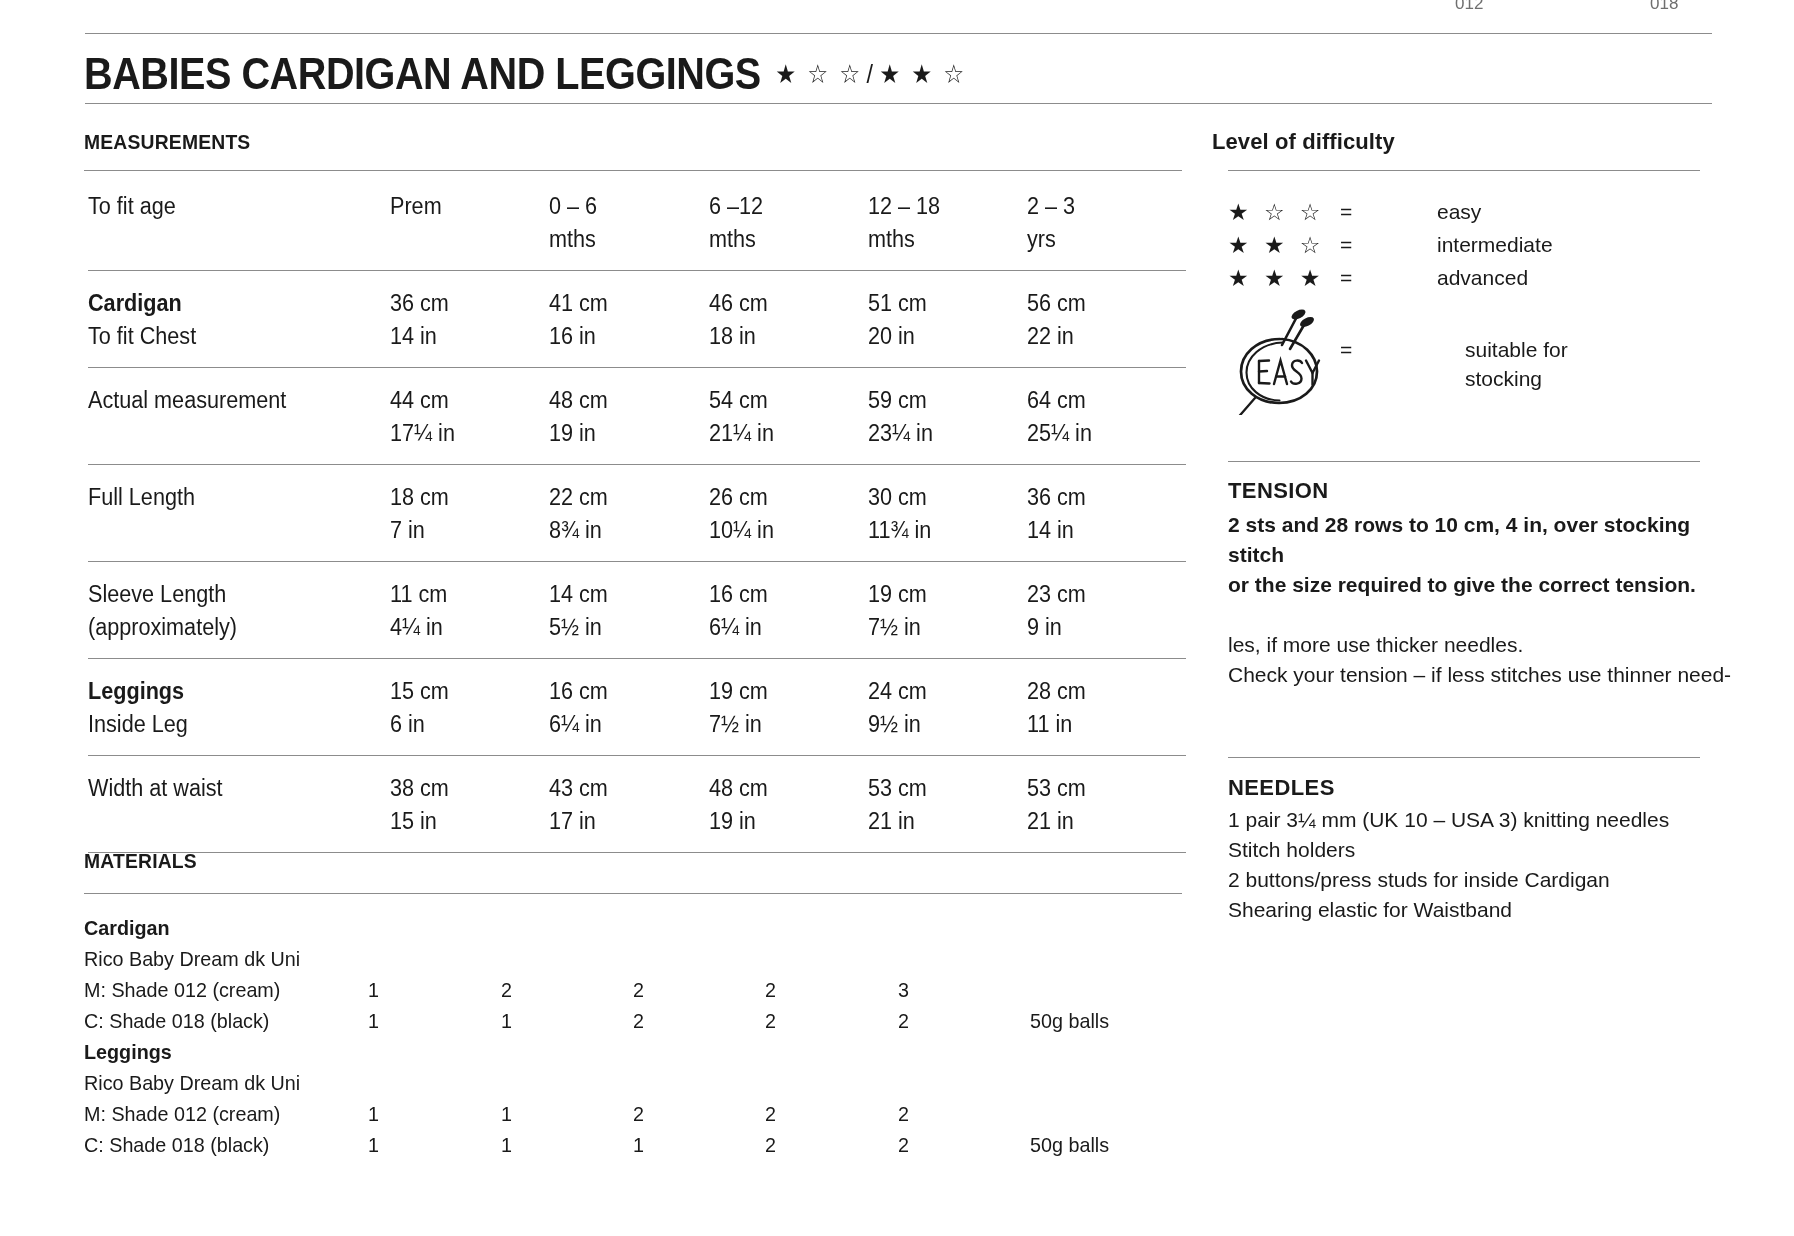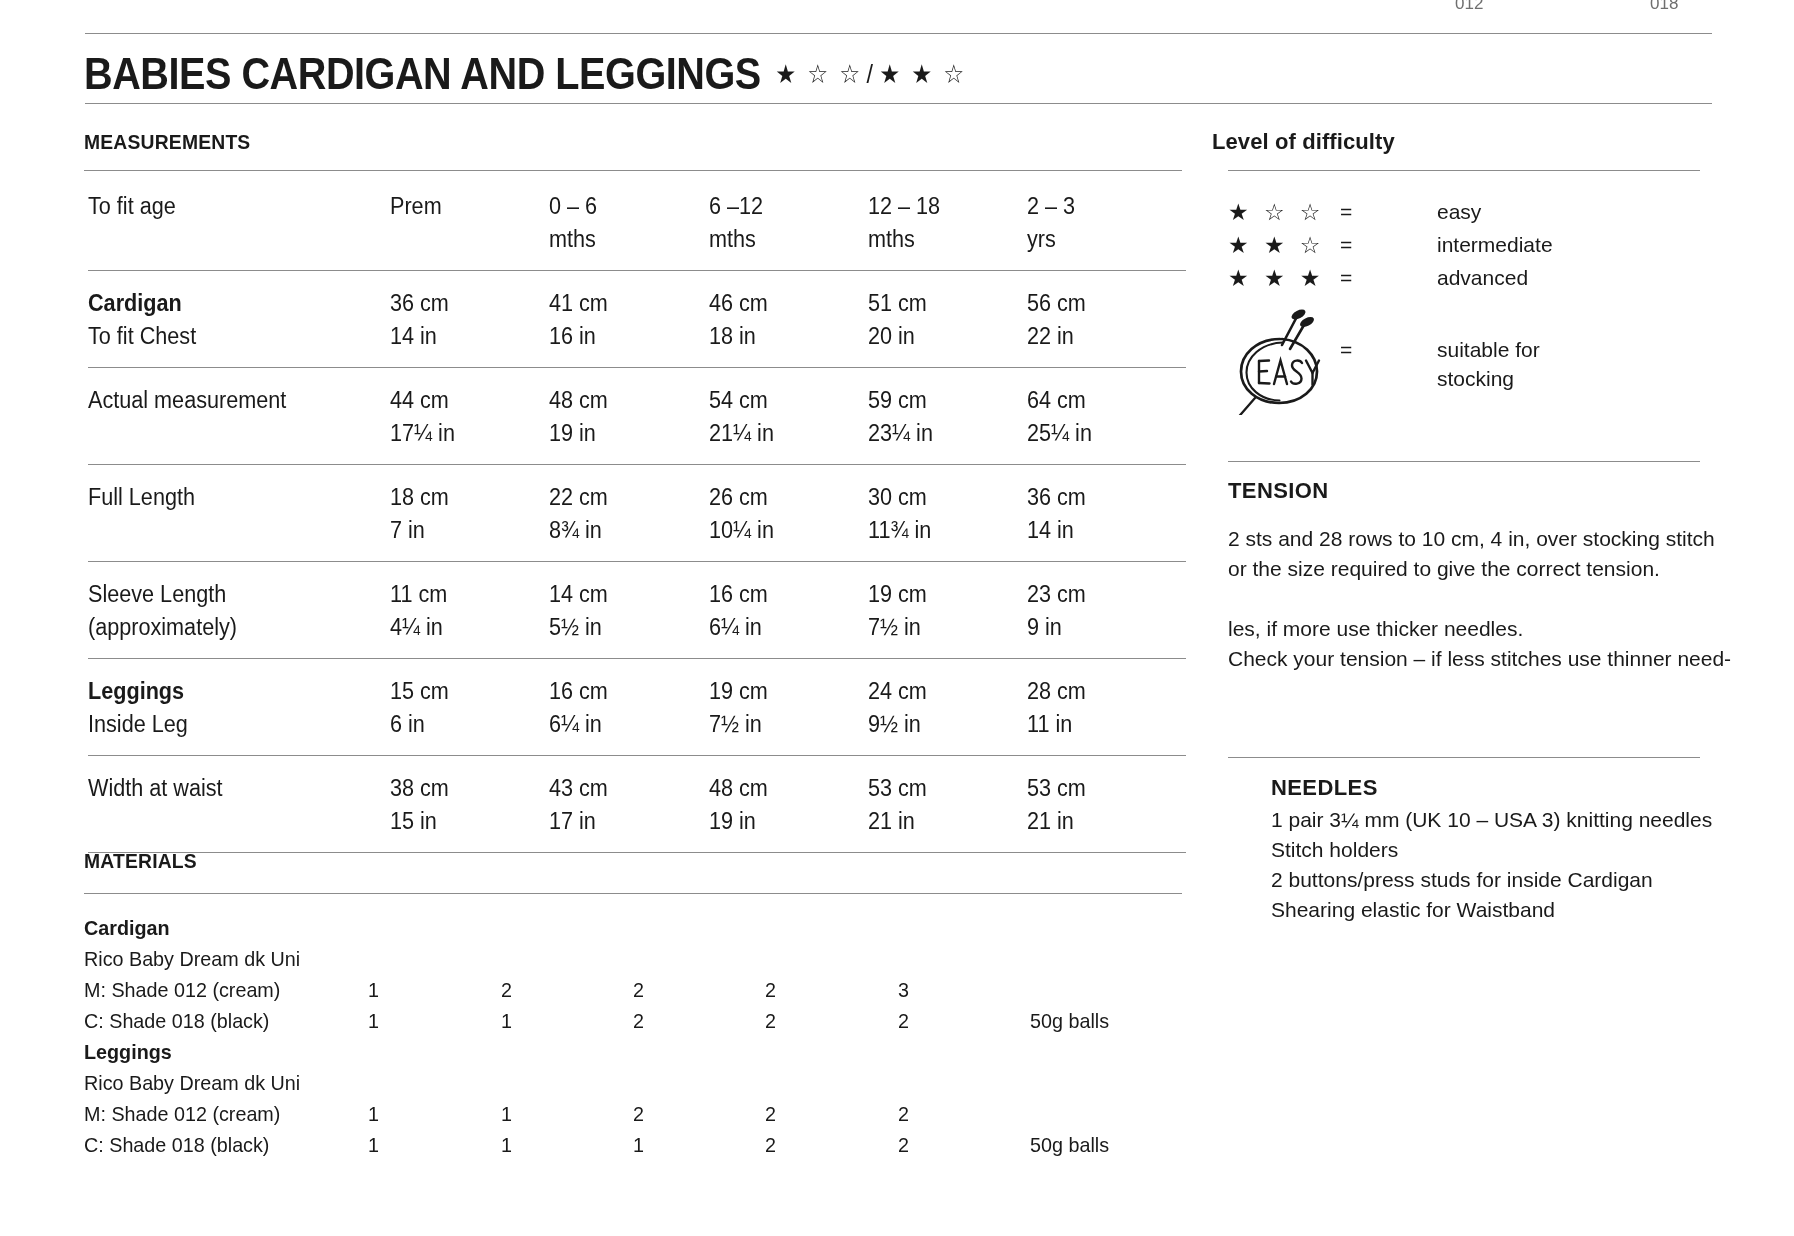--- a/index.html
+++ b/index.html
@@ -164,21 +164,21 @@
   
   .badge-row {
     display: flex;
     align-items: flex-start;
     font-size: 21px;
     line-height: 30px;
   }
   .badge-cell { width: 112px; position: relative; height: 104px; }
   .badge-cell svg { position: absolute; left: -6px; top: -12px; }
 
-  .stack-tight { line-height: 29px; }
+  .stack-tight { line-height: 29px; margin-left: 28px; }
 </style>
 </head>
 <body>
 
 <div class="top-crumbs">
   <span class="top-crumb c1">012</span>
   <span class="top-crumb c2">018</span>
 </div>
 
 <div class="page">
@@ -688,32 +688,32 @@
       <span class="diff-label stack-tight" style="padding-top:26px;">
         <span style="display:block;">suitable for</span>
         <span style="display:block;">stocking</span>
       </span>
     </div>
   </div>
 
   <div class="rule r-rule" style="left:1228px; top:461px;"></div>
   <div style="position:absolute; left:1228px; top:478px; width:520px;">
     <div class="r-head caps">TENSION</div>
-    <div class="r-body" style="margin-top:20px;">
+    <div class="r-body" style="margin-top:6px;font-weight:bold;">
       <span style="display:block;">2 sts and 28 rows to 10 cm, 4 in, over stocking stitch</span>
       <span style="display:block;">or the size required to give the correct tension.</span>
     </div>
     <div class="r-body" style="margin-top:30px;">
       <span style="display:block;">les, if more use thicker needles.</span>
       <span style="display:block;">Check your tension – if less stitches use thinner need-</span>
     </div>
   </div>
 
   <div class="rule r-rule" style="left:1228px; top:757px;"></div>
-  <div style="position:absolute; left:1228px; top:775px; width:520px;margin-left:43px;">
+  <div style="position:absolute; left:1228px; top:775px; width:520px;">
     <div class="r-head caps">NEEDLES</div>
     <div class="r-body" style="margin-top:4px;">
       <span style="display:block;">1 pair 3¼ mm (UK 10 – USA 3) knitting needles</span>
       <span style="display:block;">Stitch holders</span>
       <span style="display:block;">2 buttons/press studs for inside Cardigan</span>
       <span style="display:block;">Shearing elastic for Waistband</span>
     </div>
   </div>
 
 </div>

